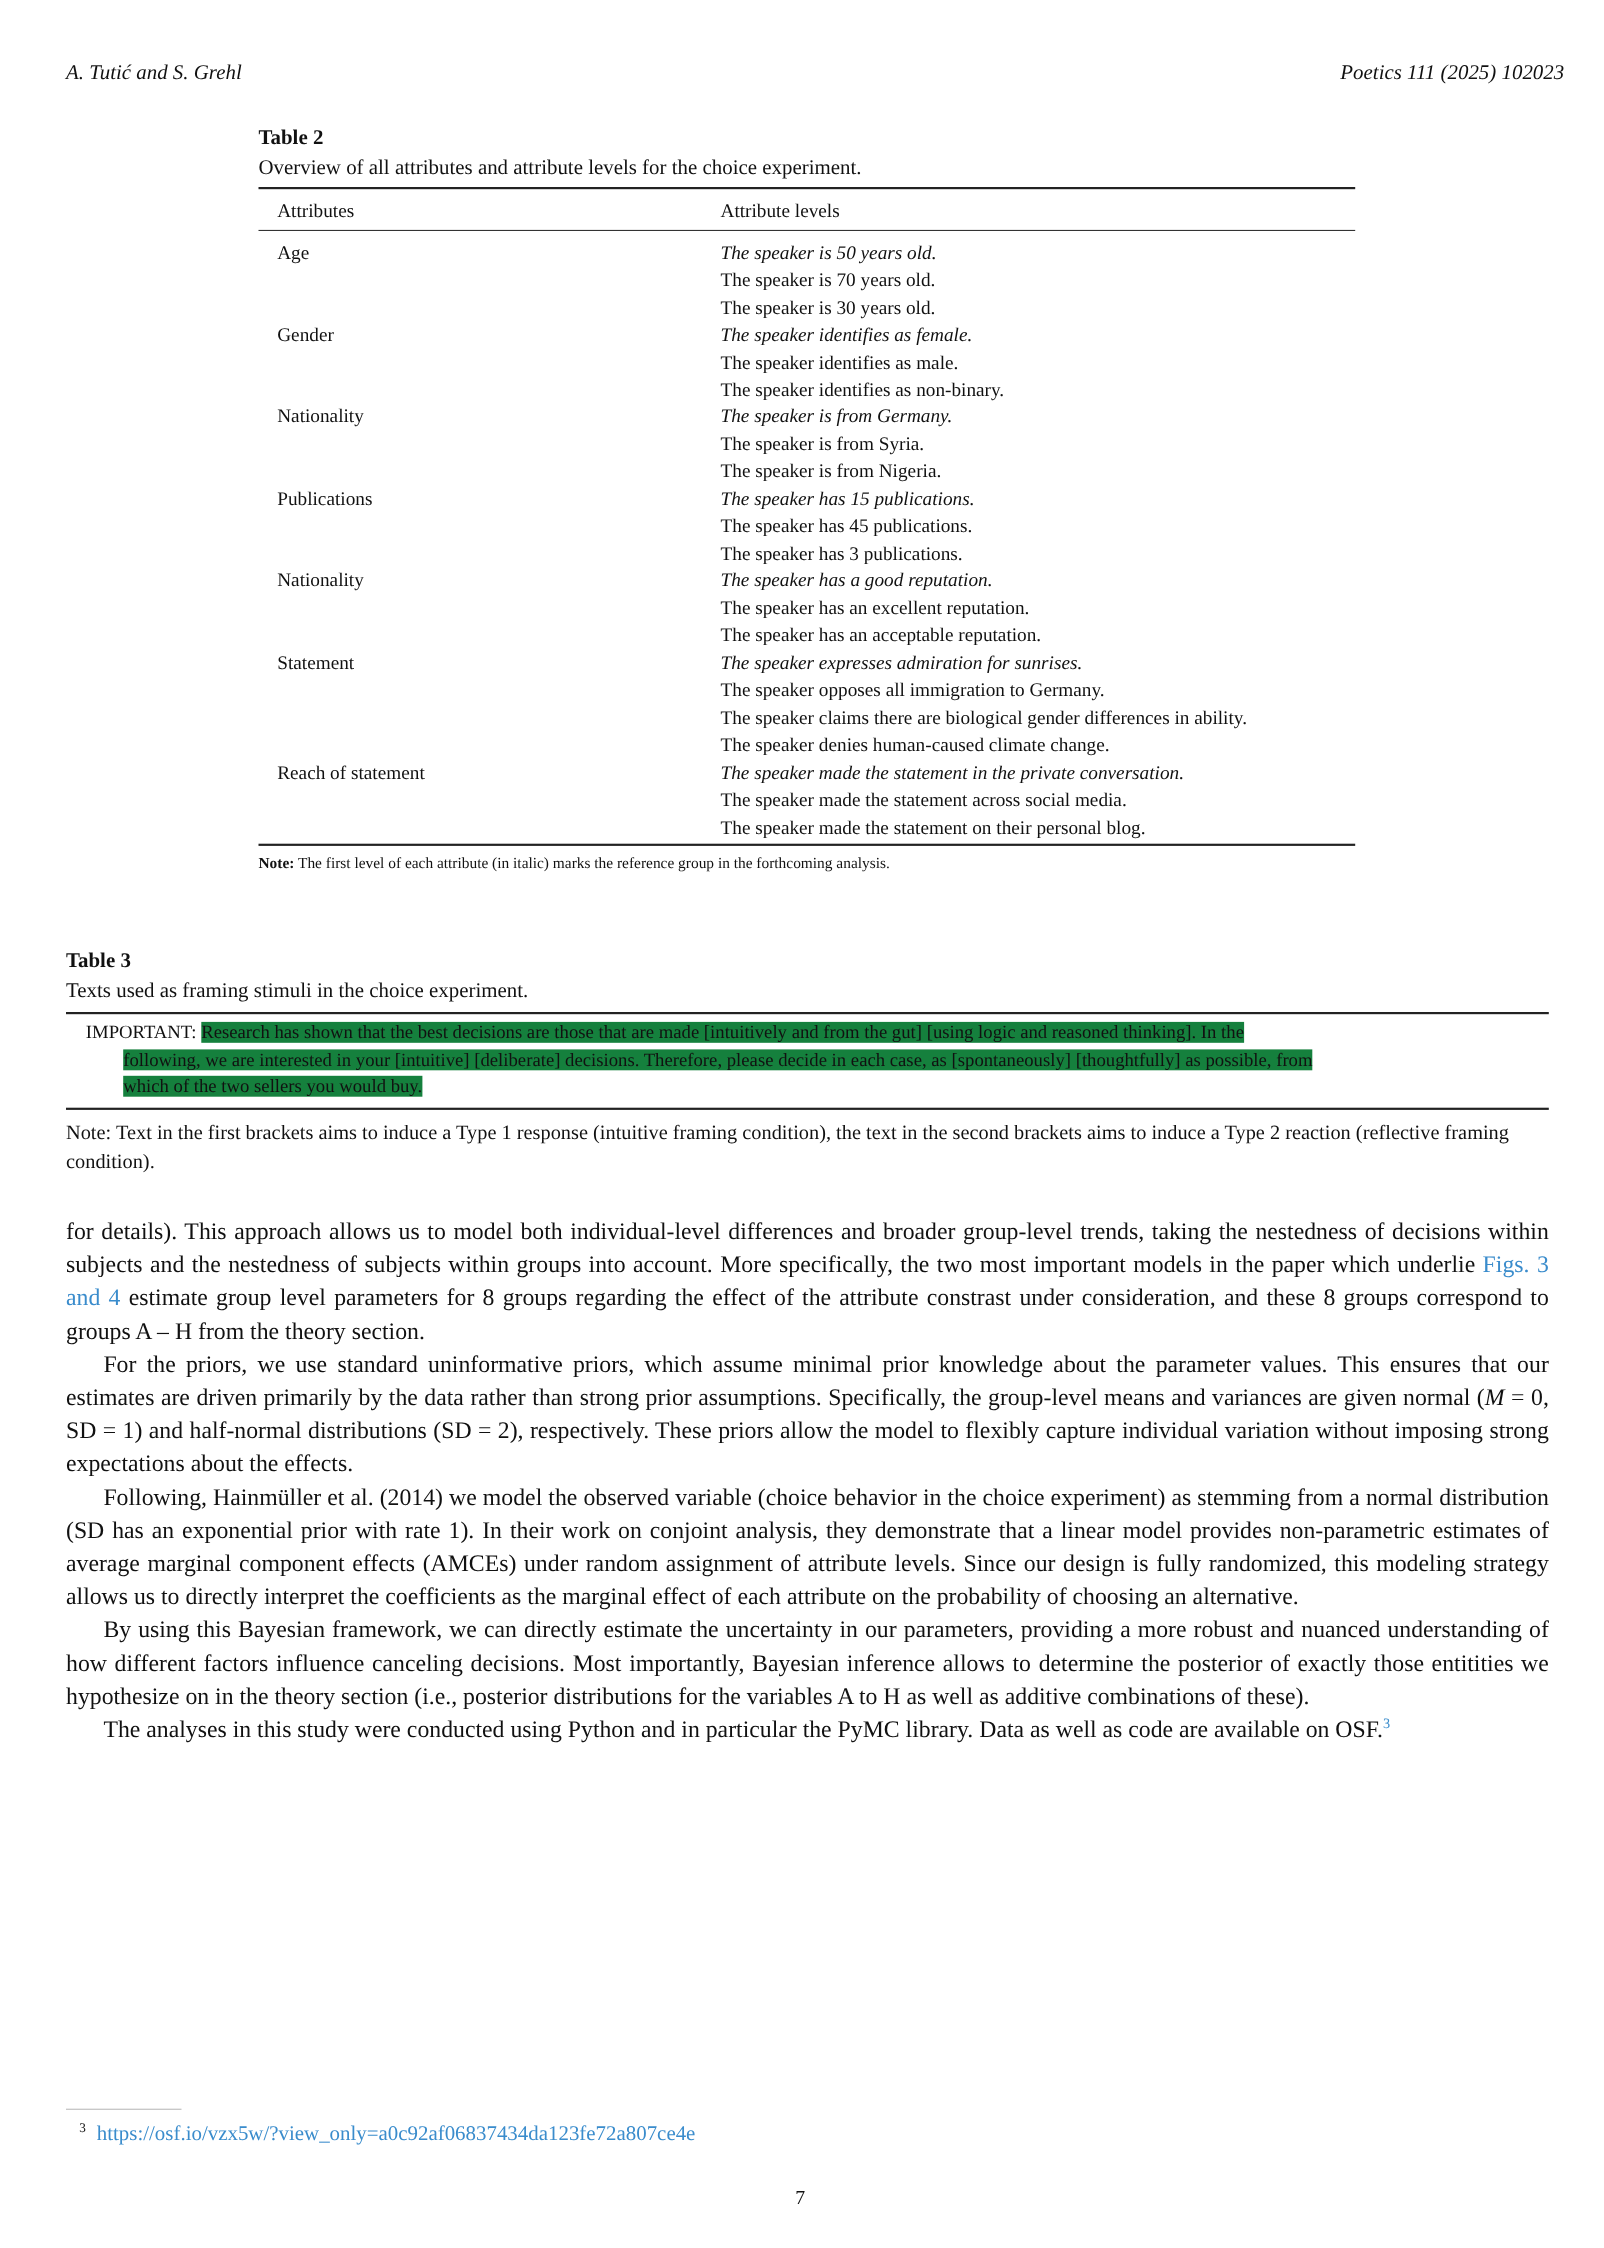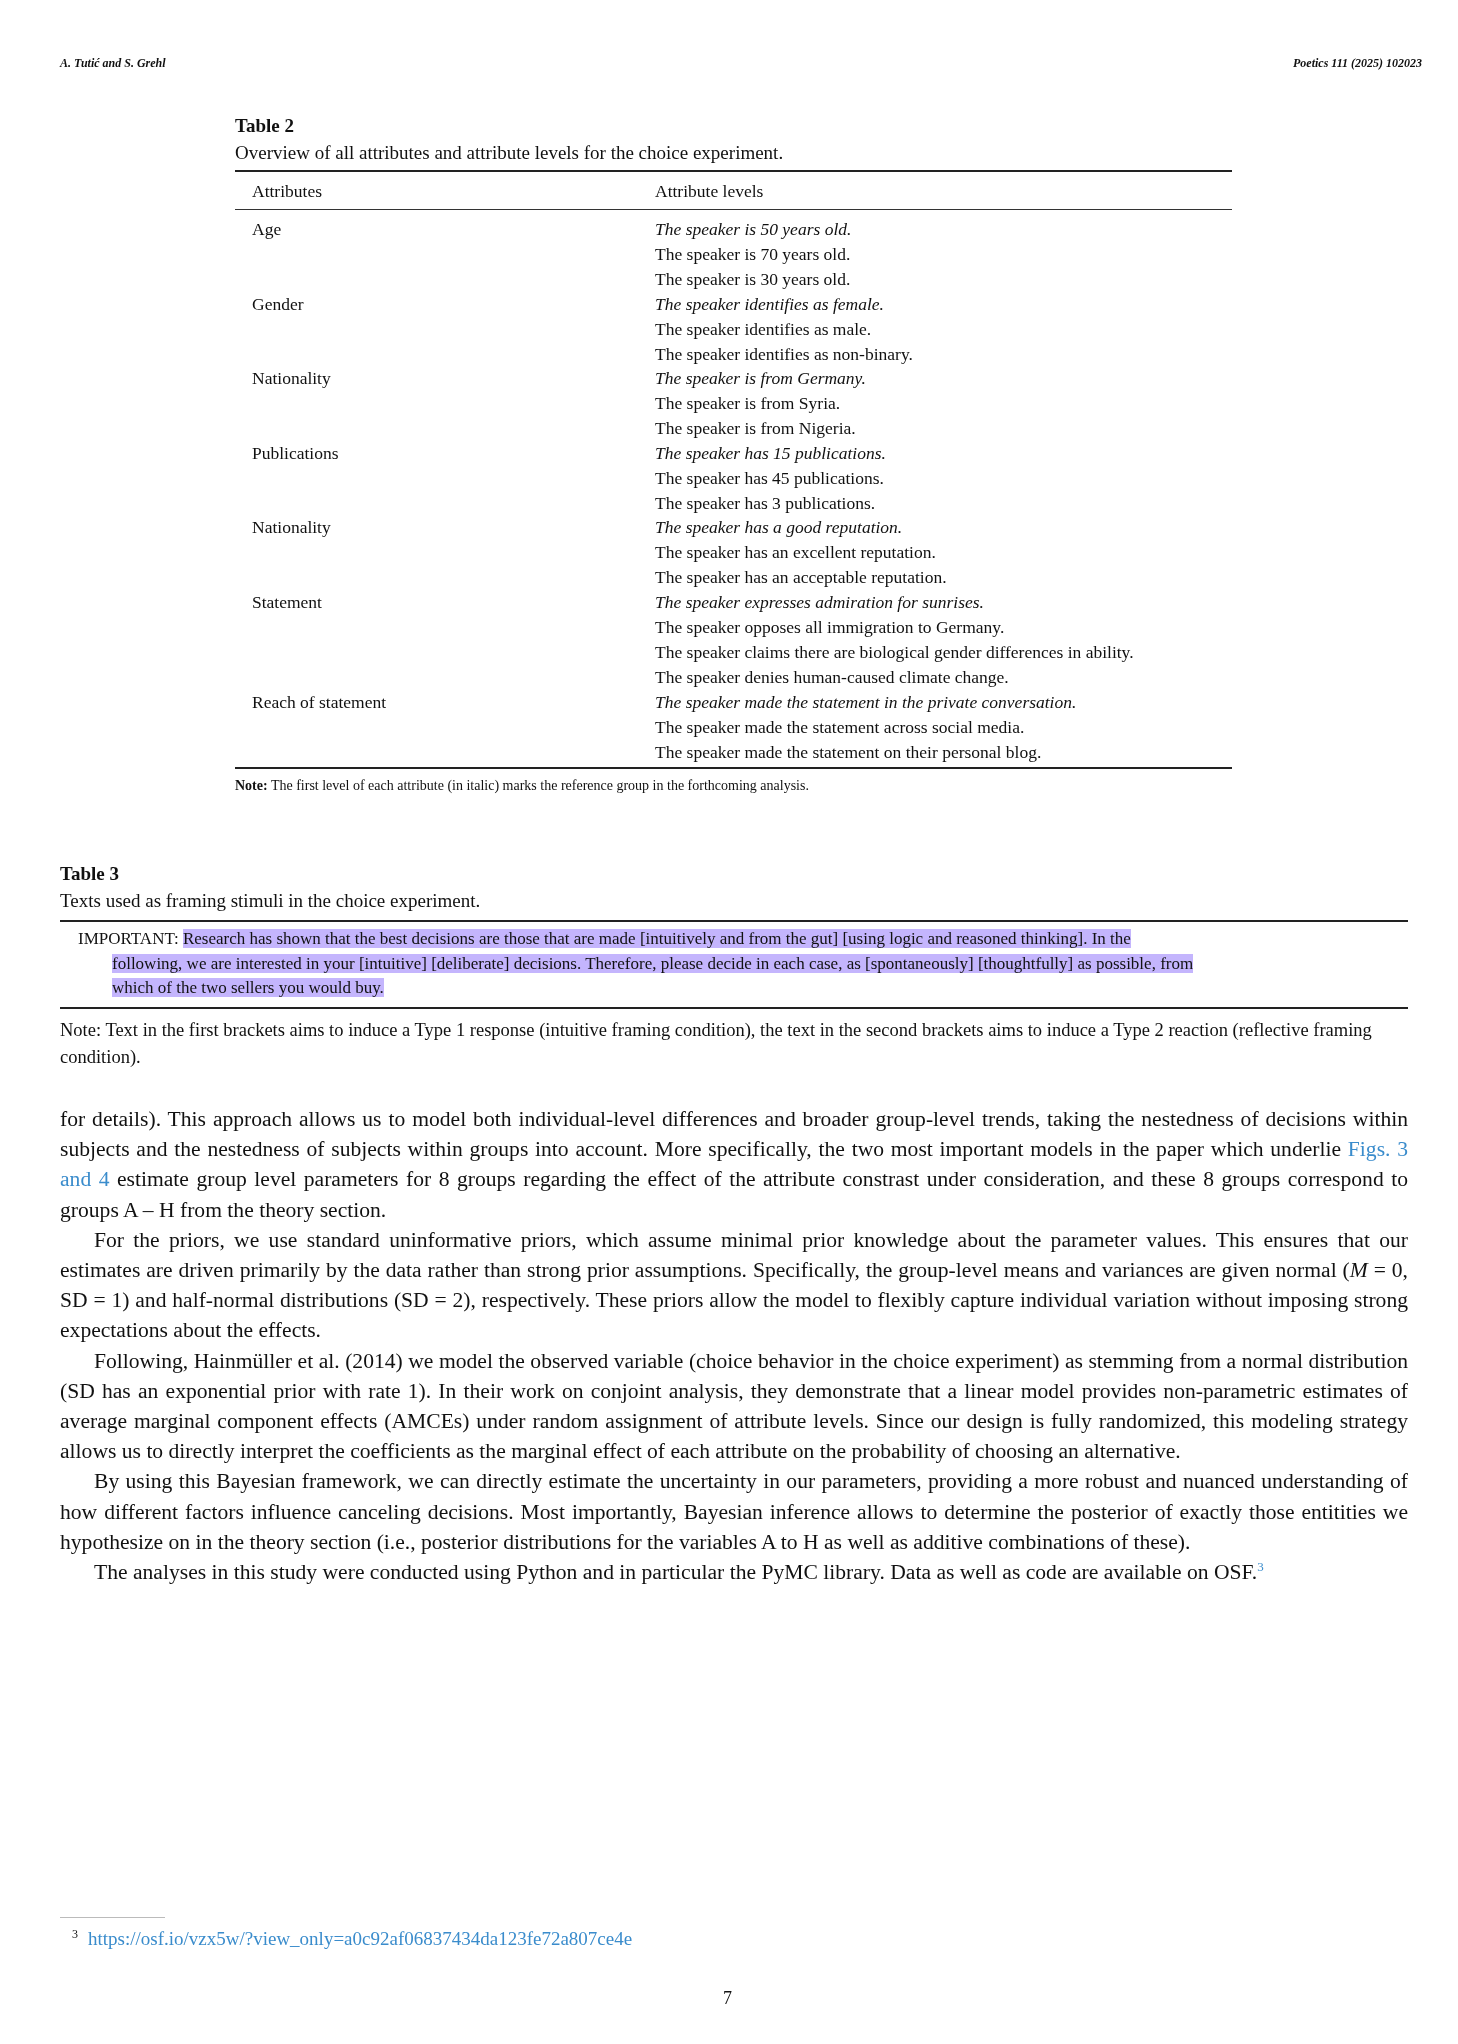--- a/index.html
+++ b/index.html
@@ -1,32 +1,32 @@
 <!DOCTYPE html>
 <html><head>
 <meta charset="utf-8">
 <style>
   html, body { margin:0; padding:0; background:#ffffff; }
   body { width:1458px; height:2044px; position:relative; font-family:"DejaVu Serif", "Liberation Serif", serif; color:#111; overflow:hidden; }
   .abs { position:absolute; }
-  .hdr { top:56px; font-style:italic; font-size:12px; font-family:"Liberation Serif", serif;font-weight:bold; }
+  .hdr { top:56px; font-style:italic; font-size:19px; font-family:"Liberation Serif", serif; }
   .hdr-left { left:60px; }
   .hdr-right { right:36px; }
   .tcap { font-family:"Liberation Serif", serif; font-size:19px; line-height:27px; }
   .tcap b { font-weight:bold; }
   .rule { position:absolute; background:#222; height:2px; }
   .rule.thin { height:1px; background:#333; }
   .t2-row { position:absolute; font-family:"Liberation Serif", serif; font-size:17.5px; line-height:24.9px; }
   .t2-attr { left:252px; }
   .t2-levels { left:655px; }
   .t2-levels .lv { display:block; white-space:nowrap; }
   .t2-levels .lv.ref { font-style:italic; }
   .note { font-family:"Liberation Serif", serif; font-size:14px; }
   .t3-box { position:absolute; left:78px; width:1330px; font-family:"Liberation Serif", serif; font-size:17px; line-height:24.5px; }
-  .hl { background:#c4b5fd; }
+  .hl { background:#15803d; }
   .t3-note { position:absolute; left:60px; width:1350px; font-family:"Liberation Serif", serif; font-size:18.5px; line-height:27px; }
   .body-text { position:absolute; left:60px; width:1348px; font-family:"Liberation Serif", serif; font-size:21.6px; line-height:30.2px; text-align:justify; }
   .body-text p { margin:0; text-indent:34px; }
   .body-text p.noind { text-indent:0; }
   .link { color:#3a8ccc; }
   sup.fn { color:#3a8ccc; font-size:13px; vertical-align:super; line-height:0; }
   .fn-rule { position:absolute; left:60px; top:1917px; width:105px; height:1px; background:#bbb; }
   .footnote { position:absolute; left:72px; top:1927px; font-family:"Liberation Serif", serif; font-size:19px; }
   .footnote .num { font-size:12px; vertical-align:super; margin-right:10px; }
   .pagenum { position:absolute; left:723px; top:1988px; font-family:"Liberation Serif", serif; font-size:18px; }

